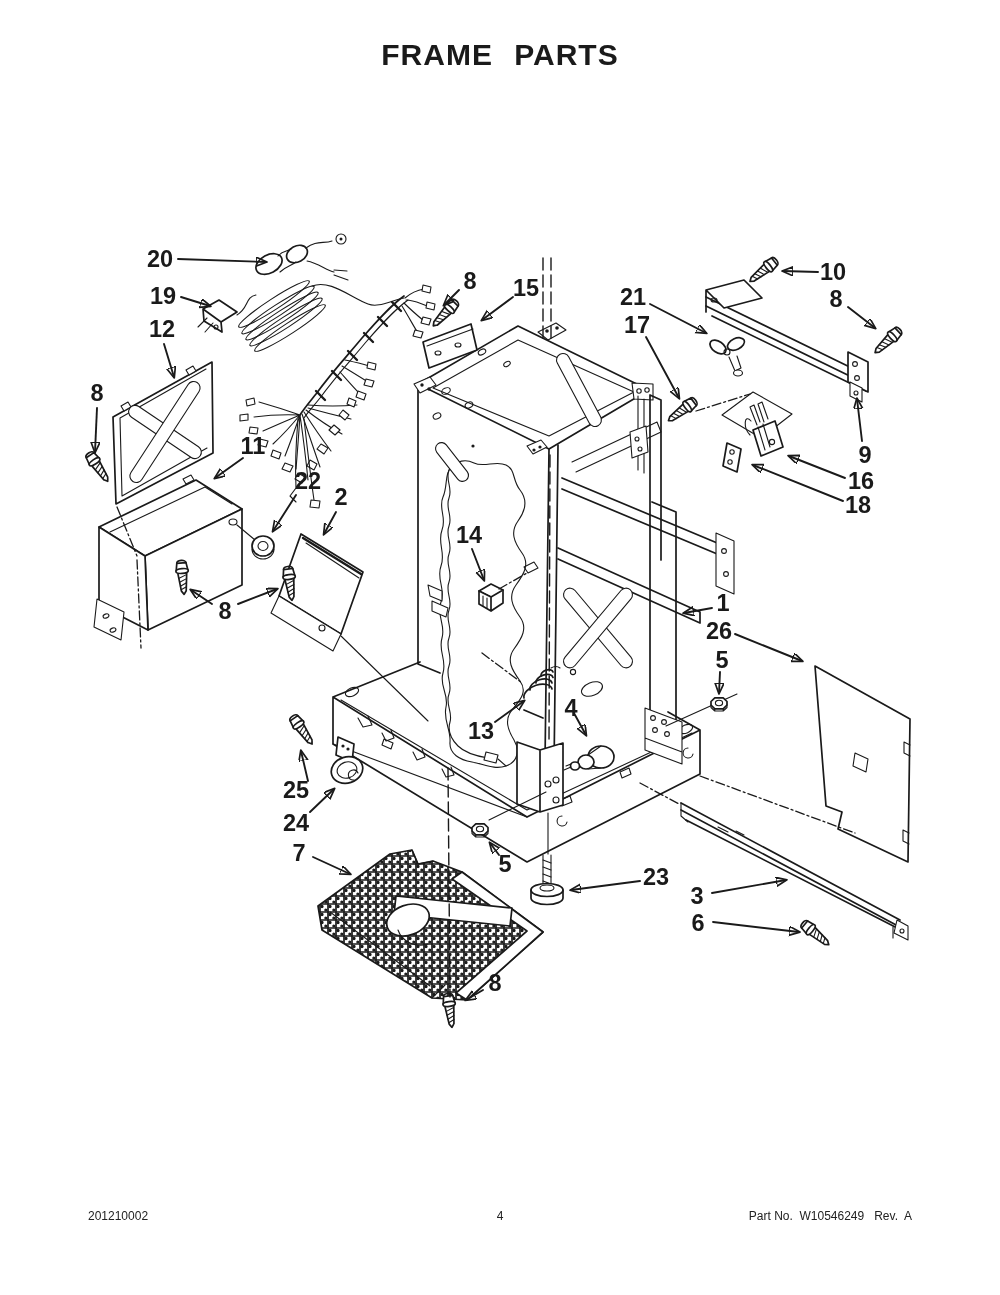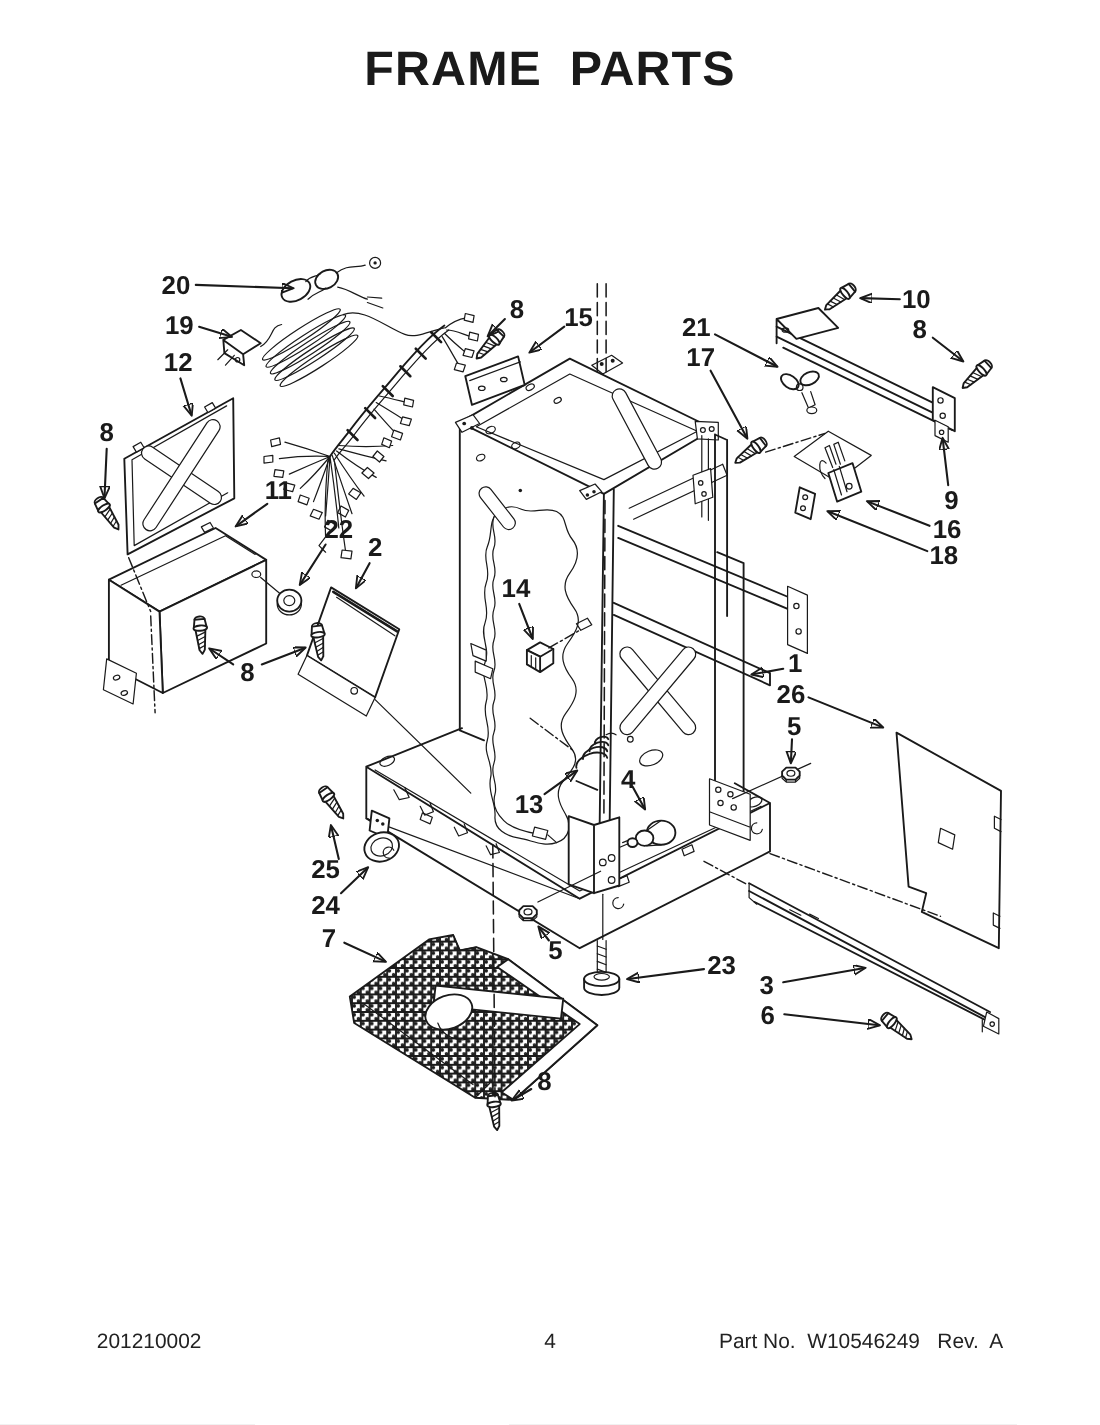--- a/index.html
+++ b/index.html
@@ -3,24 +3,24 @@
 <meta charset="utf-8">
 <style>
   :root { --line:#1a1a1a; --bg:#ffffff; }
   html,body { margin:0; padding:0; background:#e8e8e8; }
   #page {
     position:relative; width:1000px; height:1295px; background:var(--bg);
     font-family:"Liberation Sans", sans-serif; overflow:hidden; margin:0 auto;
   }
   #title {
     position:absolute; top:38px; left:0; width:100%; text-align:center;
-    font-size:44px; font-weight:bold; letter-spacing:1px; word-spacing:12px;
+    font-size:30px; font-weight:bold; letter-spacing:1px; word-spacing:12px;
     color:var(--line);
   }
-  .footer-text { position:absolute; top:1209px; font-size:19px; color:#222; white-space:pre; }
+  .footer-text { position:absolute; top:1209px; font-size:12px; color:#222; white-space:pre; }
   #footer-left { left:88px; }
   #footer-center { left:0; width:1000px; text-align:center; }
   #footer-right { right:88px; }
   #diagram { position:absolute; left:0; top:0; }
   #diagram path, #diagram line, #diagram ellipse, #diagram circle, #diagram rect, #diagram polyline {
     stroke:var(--line); stroke-width:1.7; fill:none; stroke-linecap:round; stroke-linejoin:round;
   }
   #diagram .w { fill:#fff; }
   #diagram .st { fill:url(#stipple); }
   #diagram .thin { stroke-width:1.1; }

